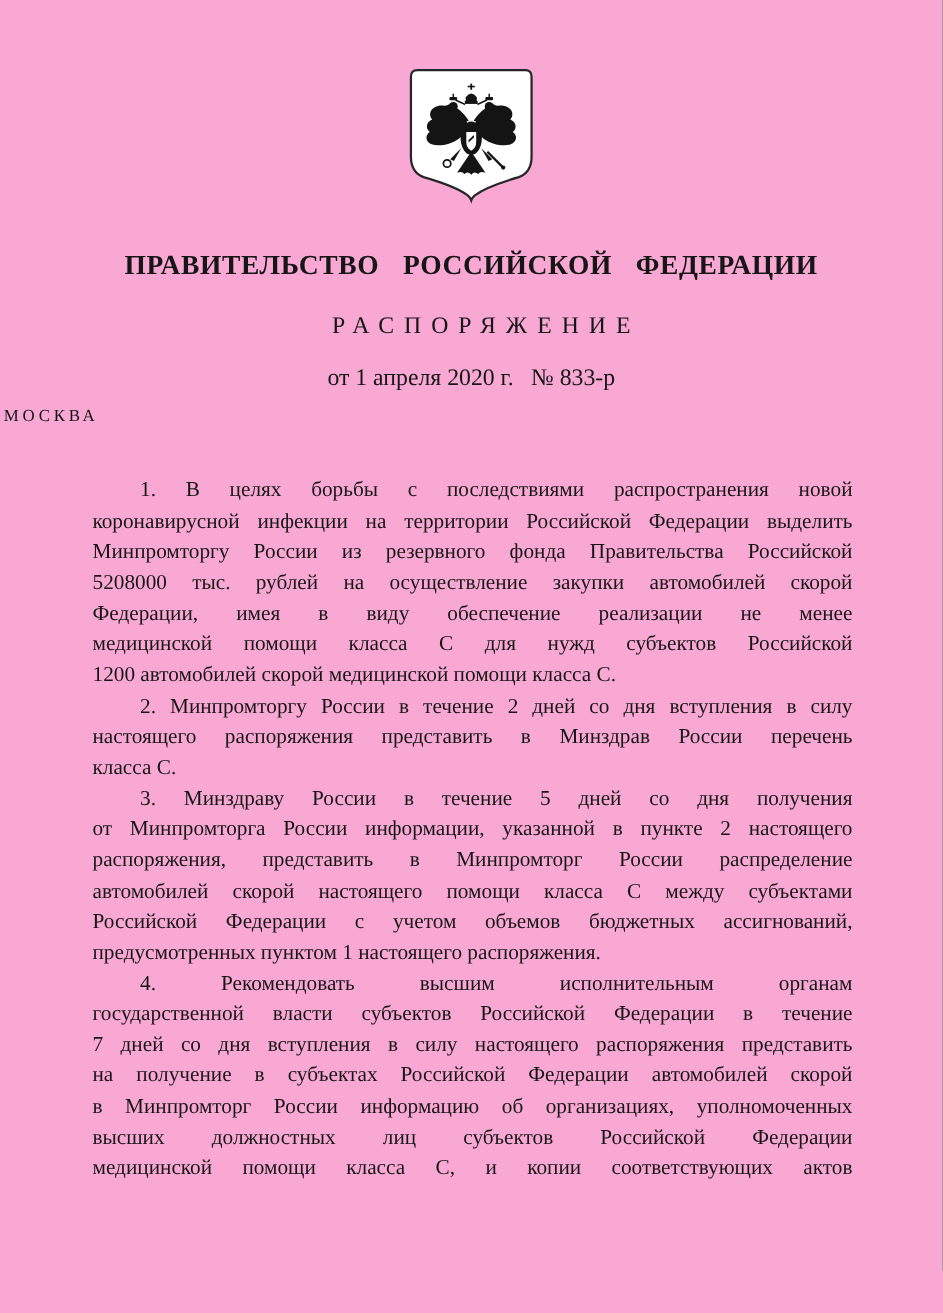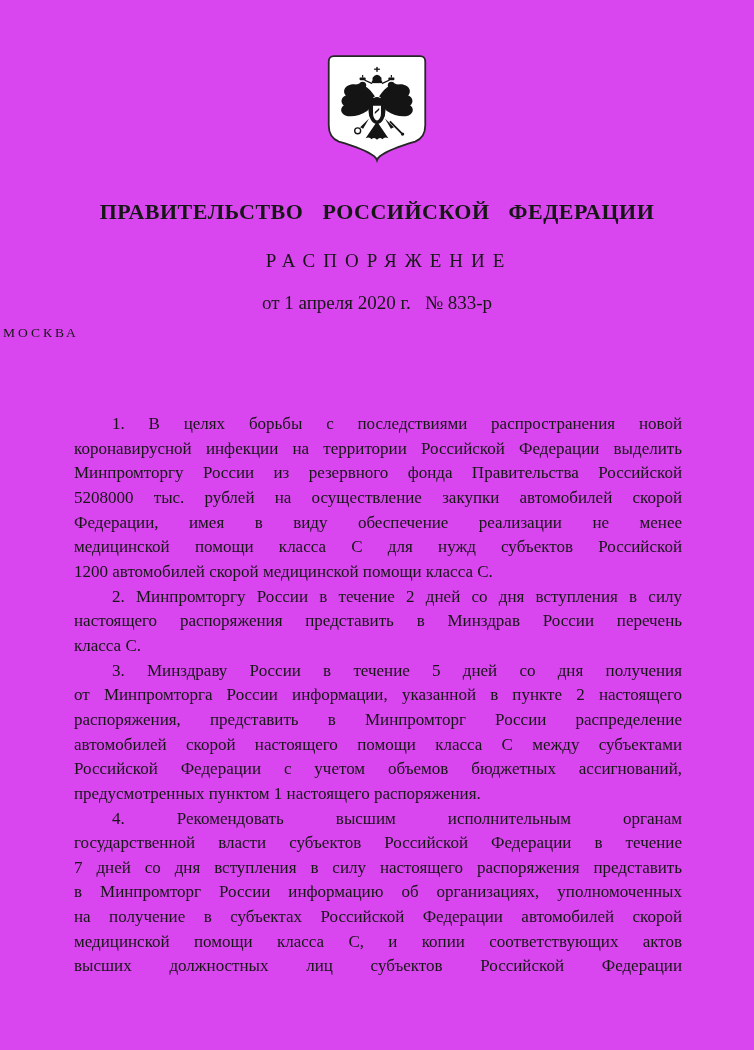--- a/index.html
+++ b/index.html
@@ -1,20 +1,20 @@
 <!DOCTYPE html>
 <html><head>
 <meta charset="utf-8">
 <style>
   html,body{margin:0;padding:0;background:#888;}
   .page{
     position:relative;
     width:754px;height:1050px;
     margin:0 auto;
-    background:#d946ef;
+    background:#f9a8d4;
     color:#161616;
     font-family:"Liberation Serif","DejaVu Serif",serif;
     overflow:hidden;
   }
   .emblem{
     position:absolute;
     top:55px;left:50%;
     transform:translateX(-50%);
     width:101px;height:108px;
   }
@@ -51,21 +51,20 @@
     letter-spacing:3px;
     padding-left:3px;
     box-sizing:border-box;
   }
   .doc-body{
     position:absolute;
     top:380px;left:74px;
     width:608px;
     font-size:17px;
     line-height:24.65px;
-    margin-top:32px;
   }
   .para{margin:0;}
   .para .line{
     text-align:justify;
     text-align-last:justify;
   }
   .para .line.last{
     text-align-last:left;
   }
   .para .line:first-child{
@@ -155,20 +154,20 @@
         <div class="line">от Минпромторга России информации, указанной в пункте 2 настоящего</div>
         <div class="line">распоряжения, представить в Минпромторг России распределение</div>
         <div class="line">автомобилей скорой настоящего помощи класса С между субъектами</div>
         <div class="line">Российской Федерации с учетом объемов бюджетных ассигнований,</div>
         <div class="line last">предусмотренных пунктом 1 настоящего распоряжения.</div>
       </div>
       <div class="para">
         <div class="line">4. Рекомендовать высшим исполнительным органам</div>
         <div class="line">государственной власти субъектов Российской Федерации в течение</div>
         <div class="line">7 дней со дня вступления в силу настоящего распоряжения представить</div>
+        <div class="line">на получение в субъектах Российской Федерации автомобилей скорой</div>
         <div class="line">в Минпромторг России информацию об организациях, уполномоченных</div>
-        <div class="line">на получение в субъектах Российской Федерации автомобилей скорой</div>
+        <div class="line">высших должностных лиц субъектов Российской Федерации</div>
         <div class="line">медицинской помощи класса С, и копии соответствующих актов</div>
-        <div class="line">высших должностных лиц субъектов Российской Федерации</div>
       </div>
     </div>
 
 </div>
 
 </body></html>

